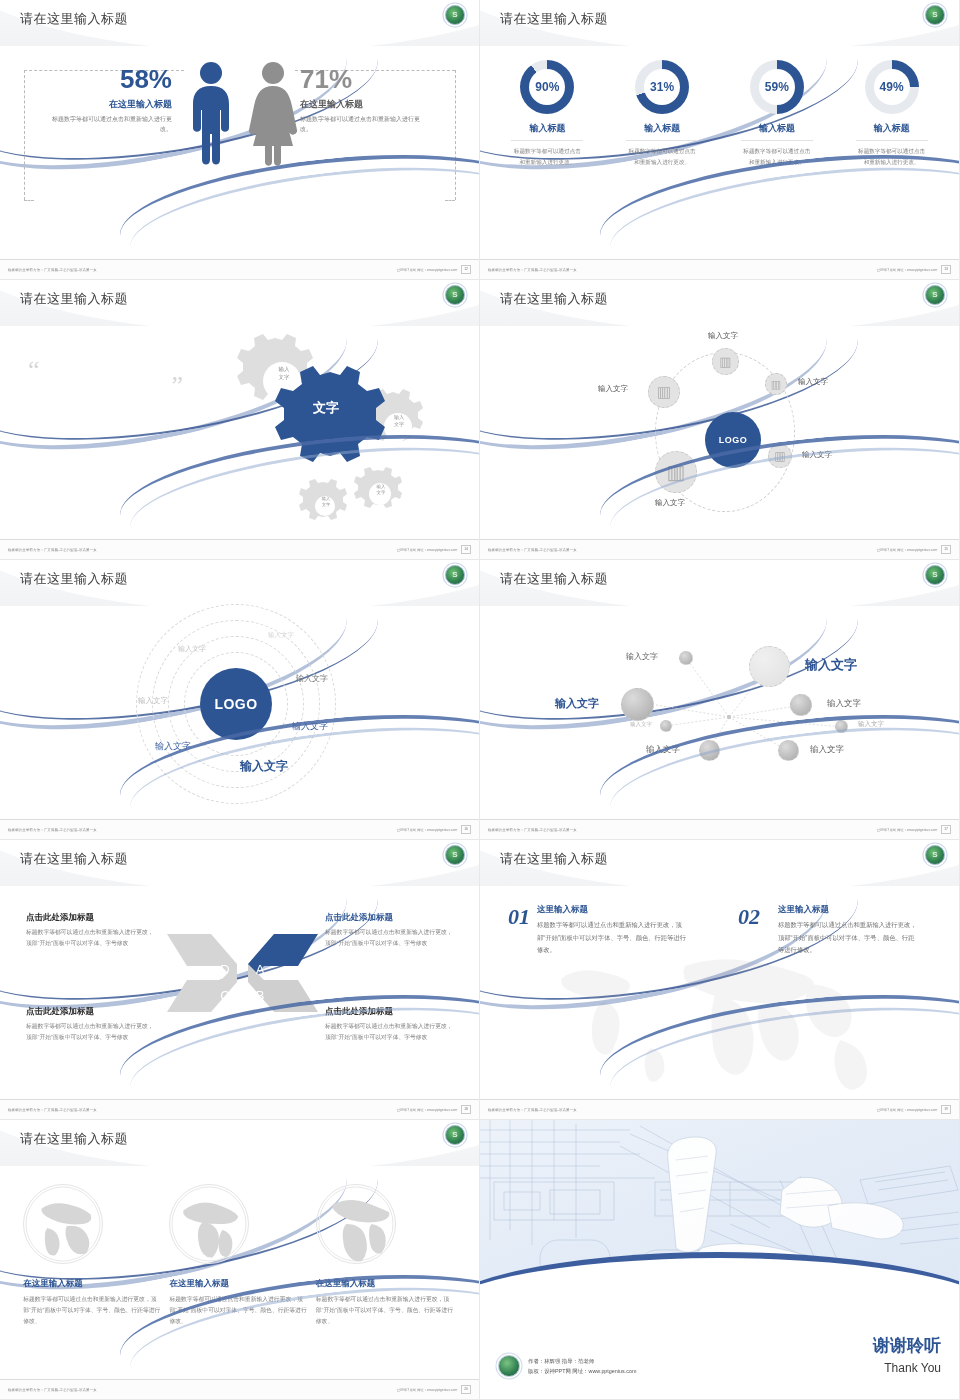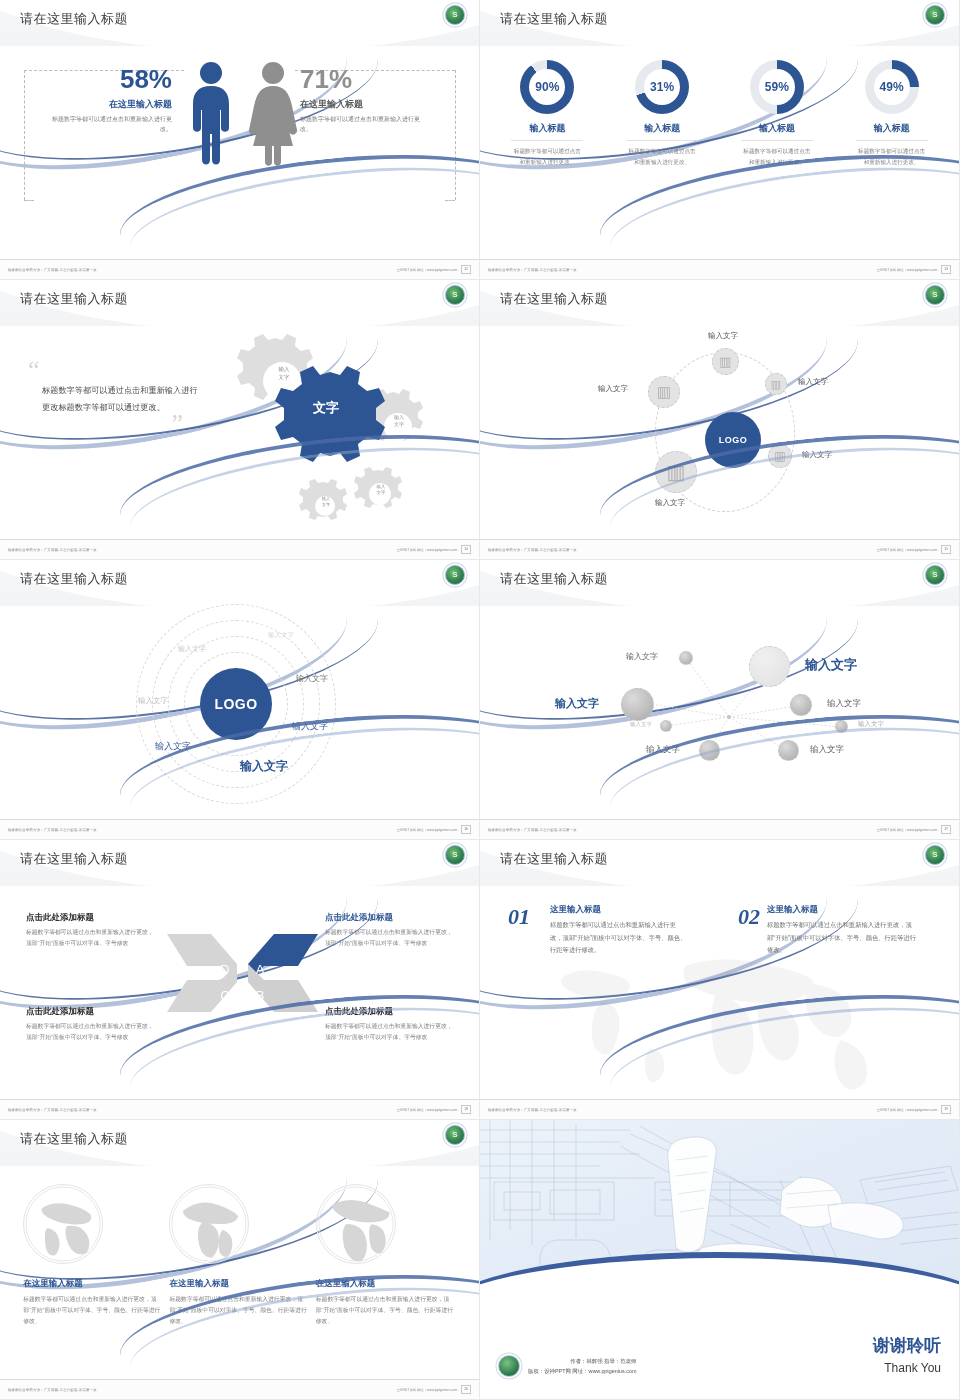--- a/index.html
+++ b/index.html
@@ -161,21 +161,21 @@
   .worldmap{ position:absolute; left:30px; top:58px; width:420px; height:150px; opacity:.1;}
 
   
   .gl-col{ width:140px; }
   .globe{ width:80px; height:80px; border-radius:50%; border:1px solid #e4e4e4; position:relative;
      margin:0 auto; overflow:hidden; }
   .g-t{ font-size:8.5px; font-weight:bold; color:#2d5593; margin-top:10px;}
   .g-d{ font-size:5.8px; color:#7d7d7d; line-height:1.9; margin-top:4px;}
 
   
-  .ty-slide{ background:#fff;text-align:right; }
+  .ty-slide{ background:#fff; }
   .bp { position:absolute; left:0; top:0; width:100%; height:196px;
      background:linear-gradient(160deg,#eef3fa 0%, #e4ecf7 40%, #dde7f5 100%); overflow:hidden;}
   .bp-curve{ position:absolute; left:-10%; bottom:-66px; width:120%; height:130px;
     border-radius:50%; background:#ffffff; border-top:6px solid #3c5e9e;}
   .ty-cn{ position:absolute; right:18px; bottom:42px; font-size:17px; font-weight:bold; color:#2d5593;}
   .ty-en{ position:absolute; right:18px; bottom:24px; font-size:12px; color:#3a3a3a;}
   .credit{ position:absolute; left:18px; bottom:22px; display:flex; align-items:center; gap:8px;}
   .credit .cbadge{ width:22px; height:22px; border-radius:50%;
     background:radial-gradient(circle at 40% 35%, #7cc483, #2e7d4f 62%, #1d5a38);
     border:1.5px solid #b9cade; box-shadow:0 0 0 1.5px #fff,0 0 0 2.5px #cdd9e8;}
@@ -303,21 +303,20 @@
     <div class="swoosh2"></div>
     <div class="swoosh"></div>
     <div class="s-title">请在这里输入标题</div>
     <div class="logo-badge">
         <span>S</span>
       </div>
 
     <div class="body">
       <div class="quote">
         <div class="qmark">“</div>
-        <div class="qtext">标题数字等都可以通过点击和重新输入进行更改标题数字等都可以通过更改。</div>
         <div class="qmark2">”</div>
       </div>
 
       <svg style="position:absolute;left:215px;top:4px;" width="250" height="190" viewBox="0 0 250 190">
         <g fill="#dedede">
           <path d="M60 8 l7 2 5-6 9 4 -1 8 6 5 8-2 4 9 -6 5 0 8 6 5 -4 9 -8-2 -6 5 1 8 -9 4 -5-6 -7 2 -7-2 -5 6 -9-4 1-8 -6-5 -8 2 -4-9 6-5 0-8 -6-5 4-9 8 2 6-5 -1-8 9-4 5 6z"></path>
         </g>
         <circle cx="67" cy="51" r="19" fill="#fff"></circle>
         <g fill="#dedede">
           <path d="M178 62 l6 2 4-5 7 3 -1 7 5 4 6-2 3 7 -5 4 0 6 5 4 -3 7 -6-2 -5 4 1 7 -7 3 -4-5 -6 2 -6-2 -4 5 -7-3 1-7 -5-4 -6 2 -3-7 5-4 0-6 -5-4 3-7 6 2 5-4 -1-7 7-3 4 5z"></path>
@@ -561,29 +560,29 @@
           <path d="M95 58 q12 4 14 16 t-4 26 q-4 13-13 10 -9-4-10-18 -1-18 5-28 3-6 8-6z"></path>
           <path d="M175 22 q30-10 63-5 t56 14 q16 6 6 16 -16 14-49 12 -40-2-66-15 -16-8-10-22z"></path>
           <path d="M205 50 q26 6 34 24 t2 40 q-6 20-20 16 -14-5-18-28 -4-30 2-52z"></path>
           <path d="M250 62 q24-4 33 10 t4 32 q-6 16-18 12 -14-6-19-28 -4-18 0-26z"></path>
           <path d="M300 40 q26 2 36 16 t2 30 q-10 12-24 4 -16-10-18-30 -1-14 4-20z"></path>
           <path d="M330 96 q22 6 26 24 t-8 24 q-12 6-20-10 -8-20 2-38z"></path>
           <path d="M140 104 q12 2 14 14 t-6 18 q-8 6-12-6 -4-16 4-26z"></path>
         </g>
       </svg>
 
-      <div style="position:absolute;left:28px;top:18px;display:flex;gap:20px;width:180px;">
+      <div style="position:absolute;left:28px;top:18px;display:flex;gap:7px;width:180px;">
         <div class="num">01</div>
         <div>
           <div class="n-t">这里输入标题</div>
           <div class="n-d">标题数字等都可以通过点击和重新输入进行更改，顶部“开始”面板中可以对字体、字号、颜色、行距等进行修改。</div>
         </div>
       </div>
 
-      <div style="position:absolute;left:258px;top:18px;display:flex;gap:7px;width:180px;">
+      <div style="position:absolute;left:258px;top:18px;display:flex;gap:18px;width:180px;">
         <div class="num">02</div>
         <div>
           <div class="n-t">这里输入标题</div>
           <div class="n-d">标题数字等都可以通过点击和重新输入进行更改，顶部“开始”面板中可以对字体、字号、颜色、行距等进行修改。</div>
         </div>
       </div>
     </div>
 
     <div class="swoosh-bot2"></div>
     <div class="swoosh-bot"></div>

